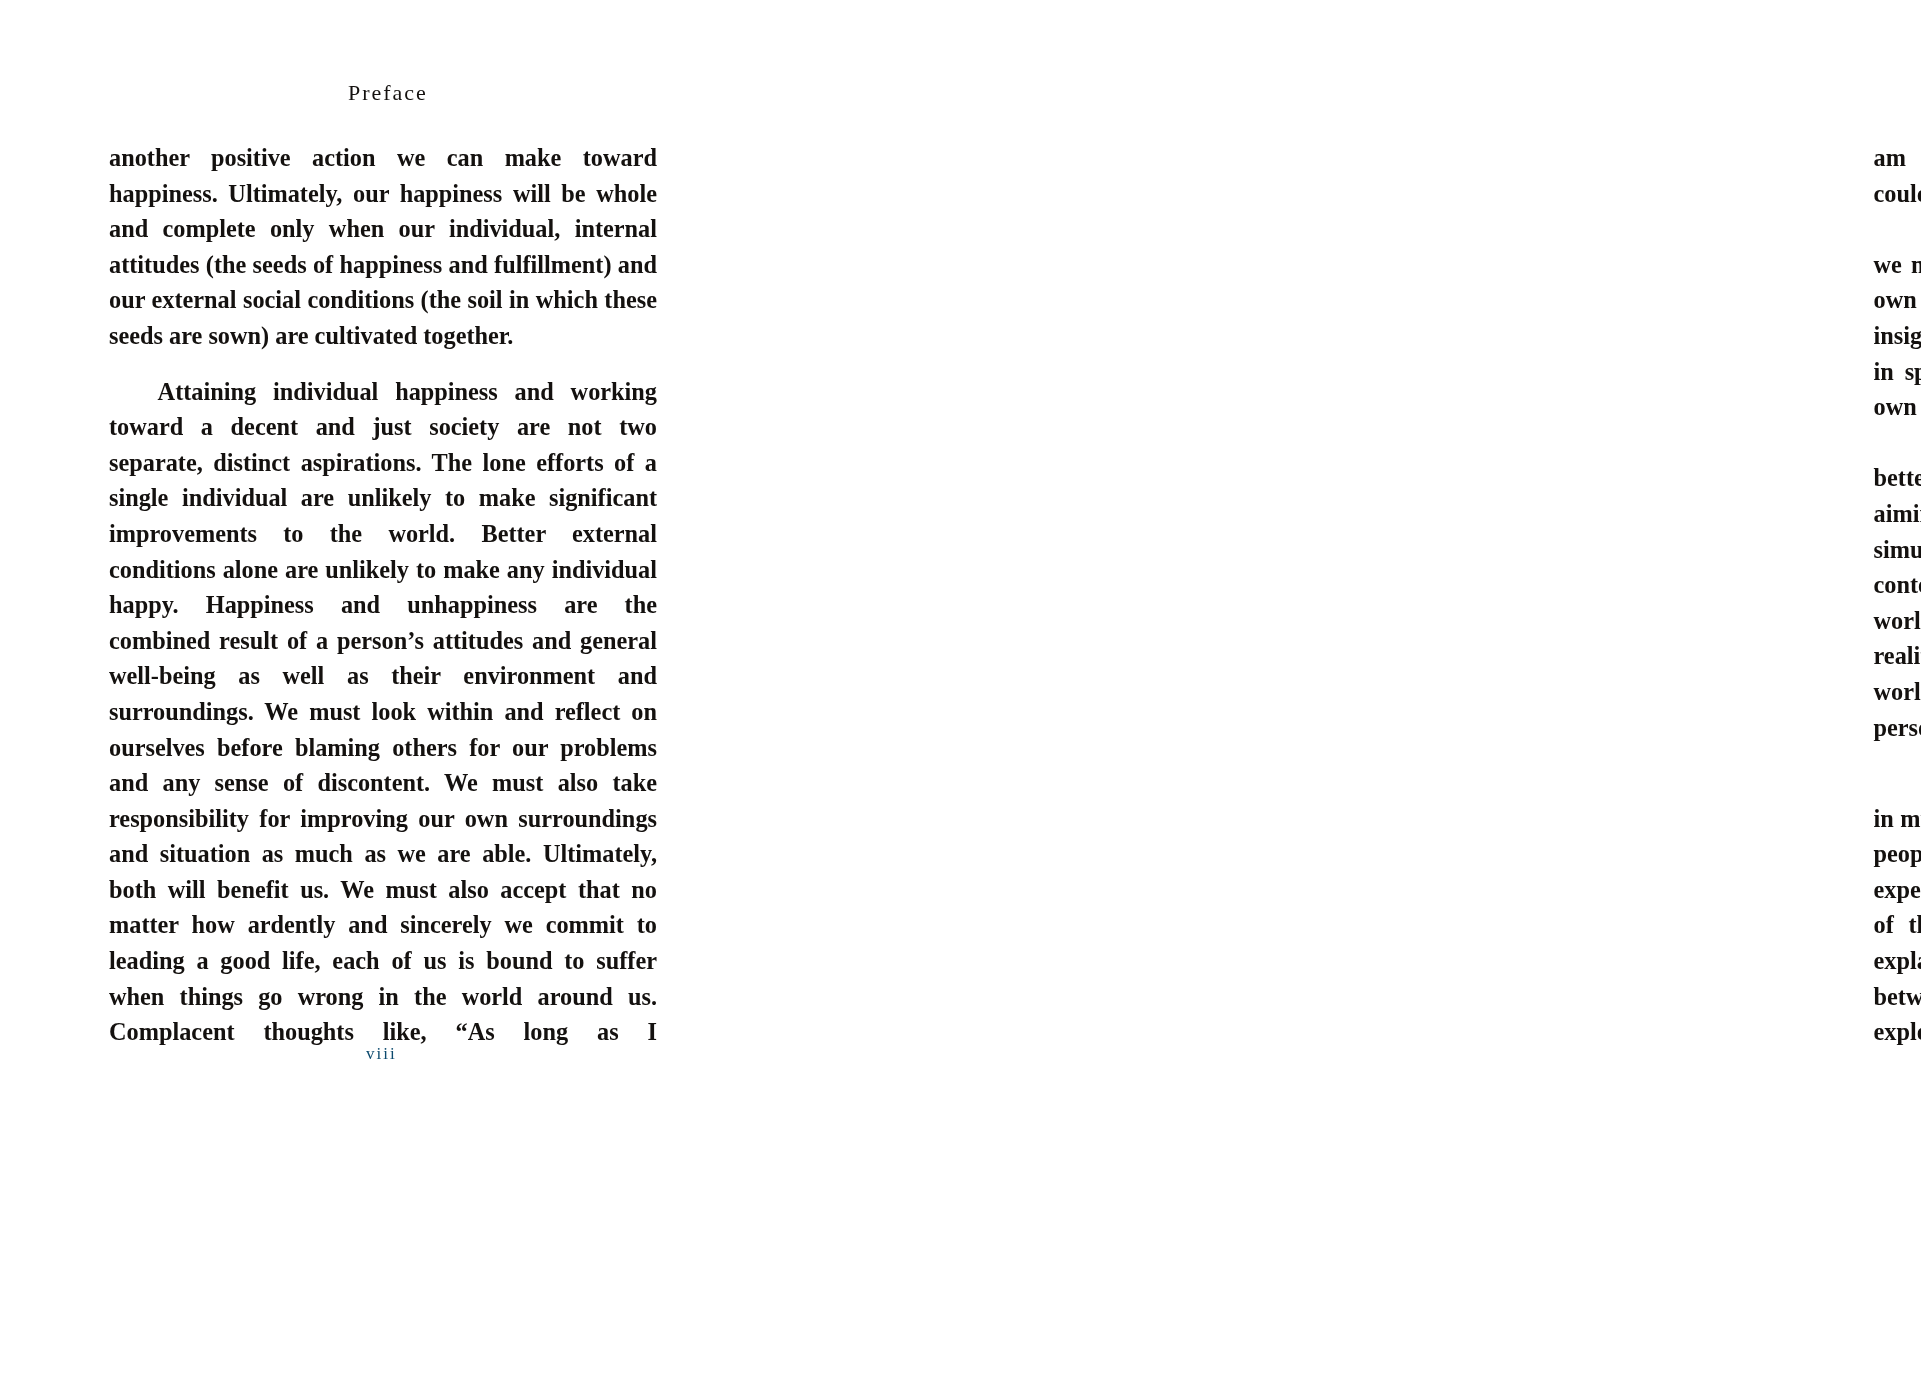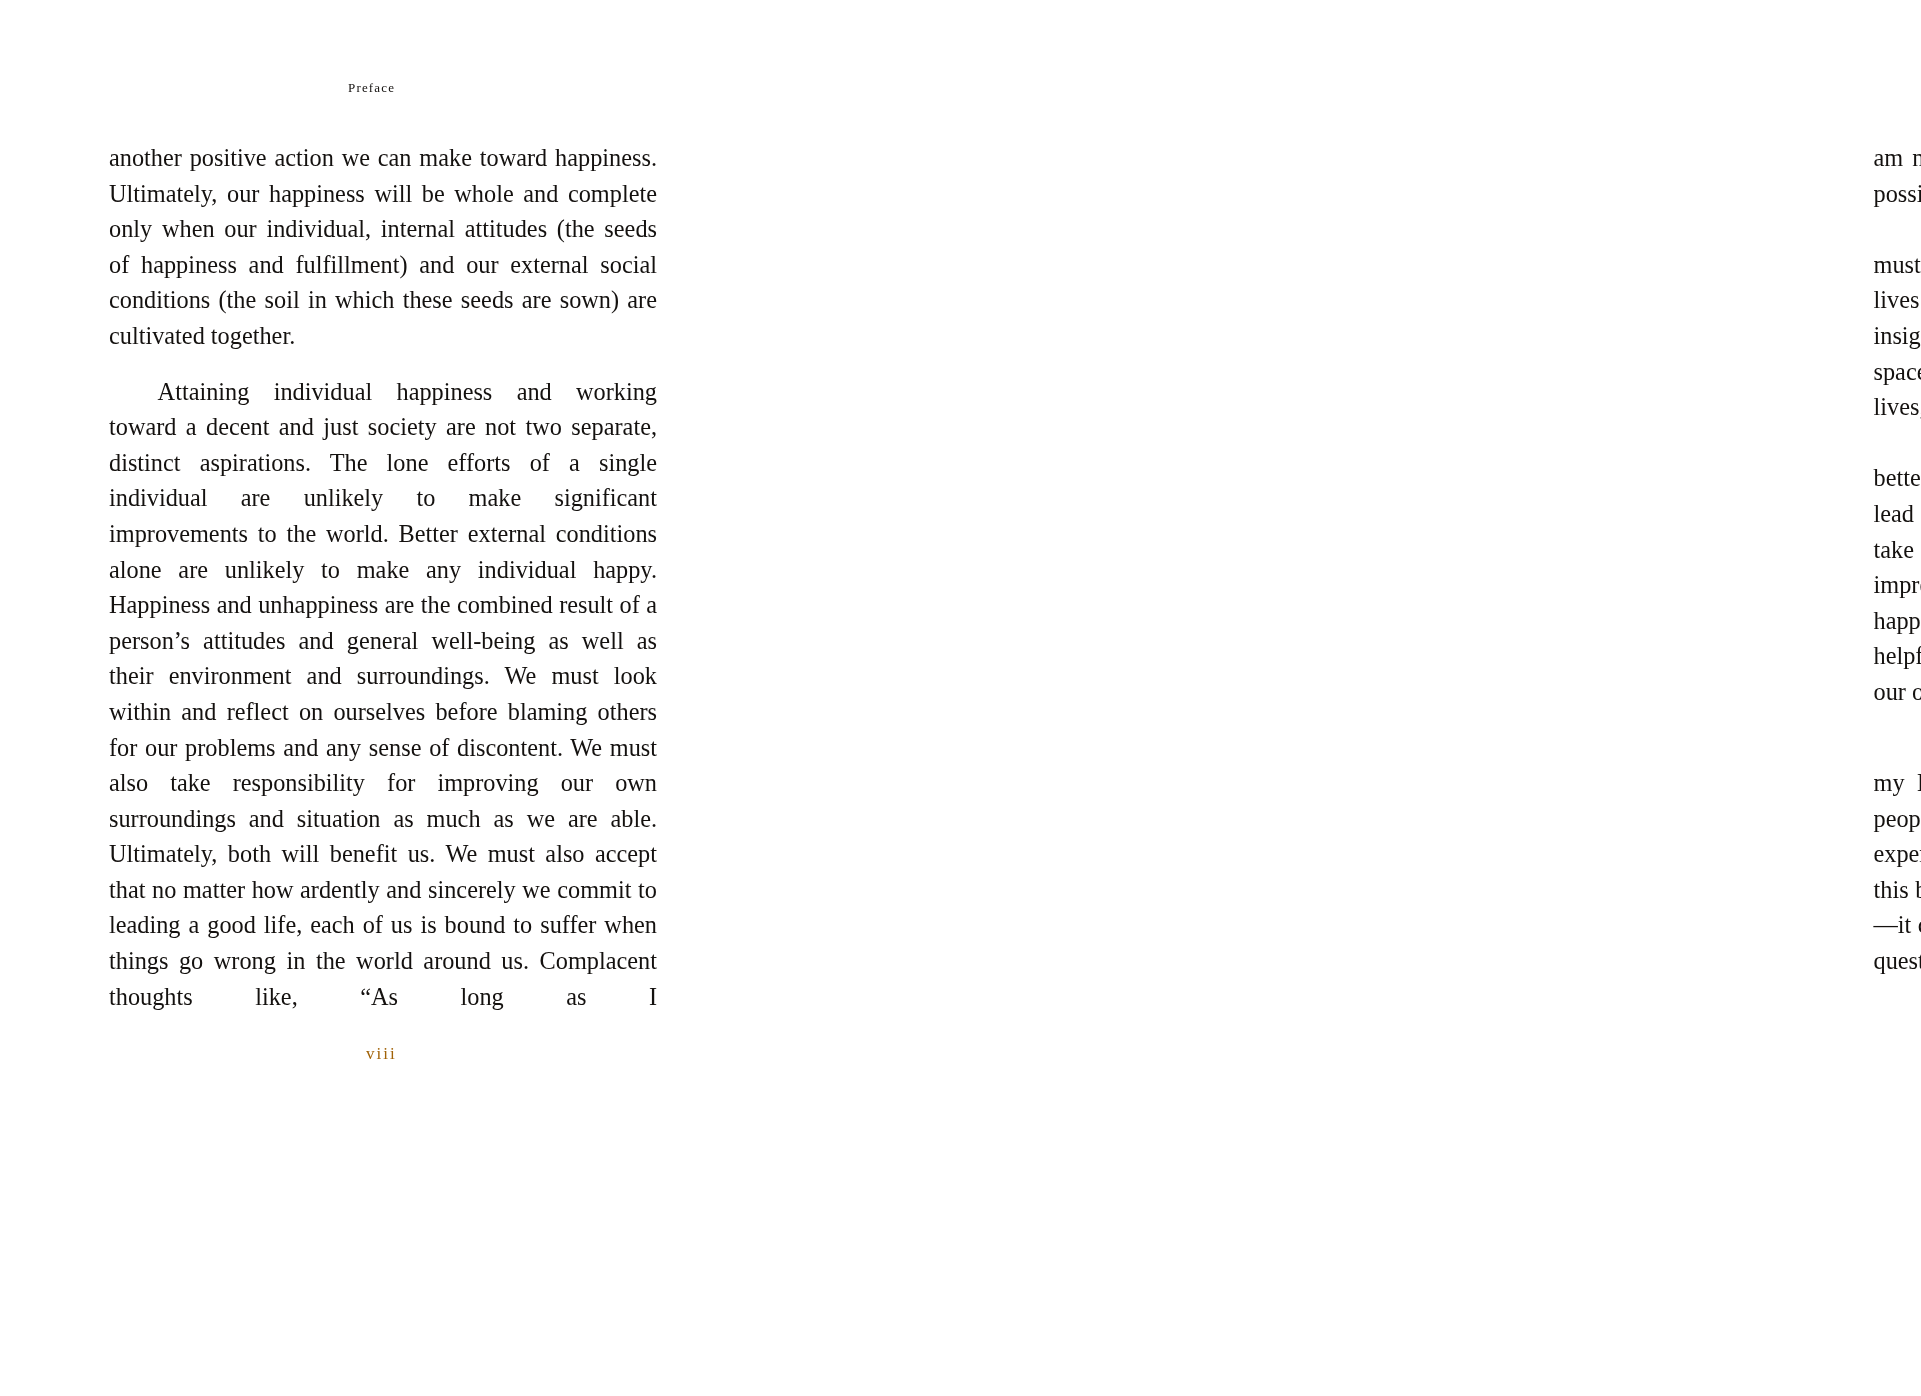--- a/index.html
+++ b/index.html
@@ -29,38 +29,39 @@
   }
   .page-left {
     padding: 0 0 0 0;
   }
   .page-right {
     padding: 0 0 0 0;
   }
   .running-head {
     position: absolute;
     top: 80px;
-    font-size: 13px;
+    font-size: 22px;
     letter-spacing: 0.09em;
     color: #14110f;
     font-variant: normal;
   }
   .page-left .running-head {
     left: 348px;
   }
   .textblock {
     position: absolute;
     top: 140px;
     width: 548px;
     font-size: 24.3px;
     line-height: 35.6px;
     text-align: justify;
     text-justify: inter-word;
     color: #14110f;
     hyphens: none;
+    font-weight: bold;
   }
   .page-left .textblock {
     left: 109px;
   }
   .page-right .textblock {
     left: 913px;
   }
   .textblock p {
     margin: 0;
     text-indent: 0;
@@ -70,21 +71,21 @@
   }
   .textblock p:last-child {
     text-align-last: justify;
     margin-top: 20px;
   }
   .folio {
     position: absolute;
     bottom: 332px;
     font-size: 17px;
     letter-spacing: 0.12em;
-    color: #a16207;
+    color: #0c4a6e;
   }
   .page-left .folio {
     left: 366px;
   }
 </style>
 </head>
 <body>
 
 <div class="spread">
 

